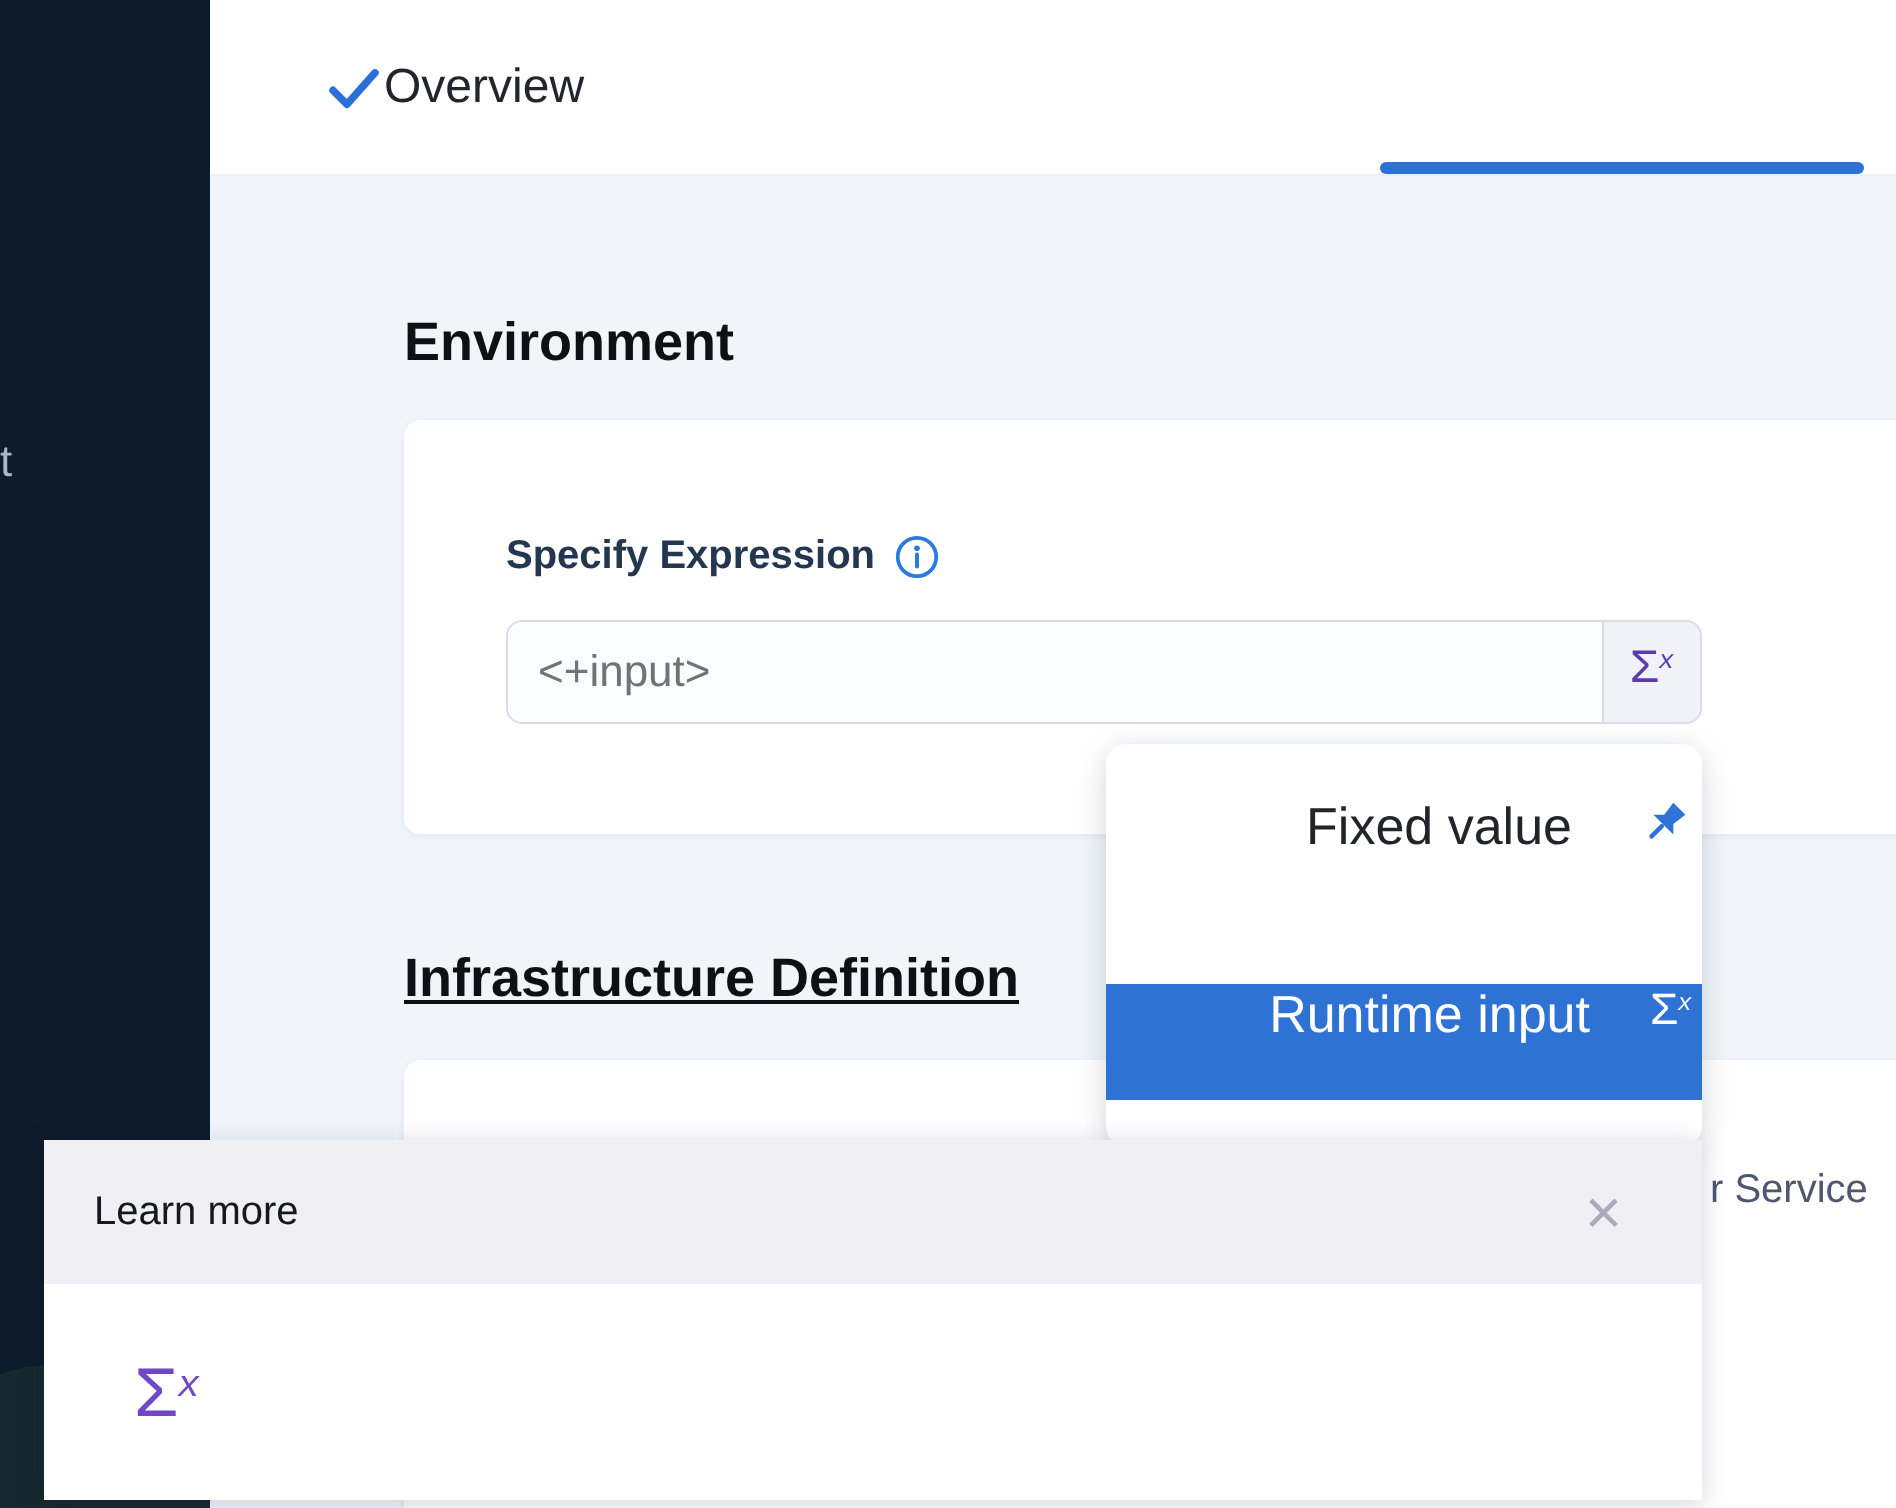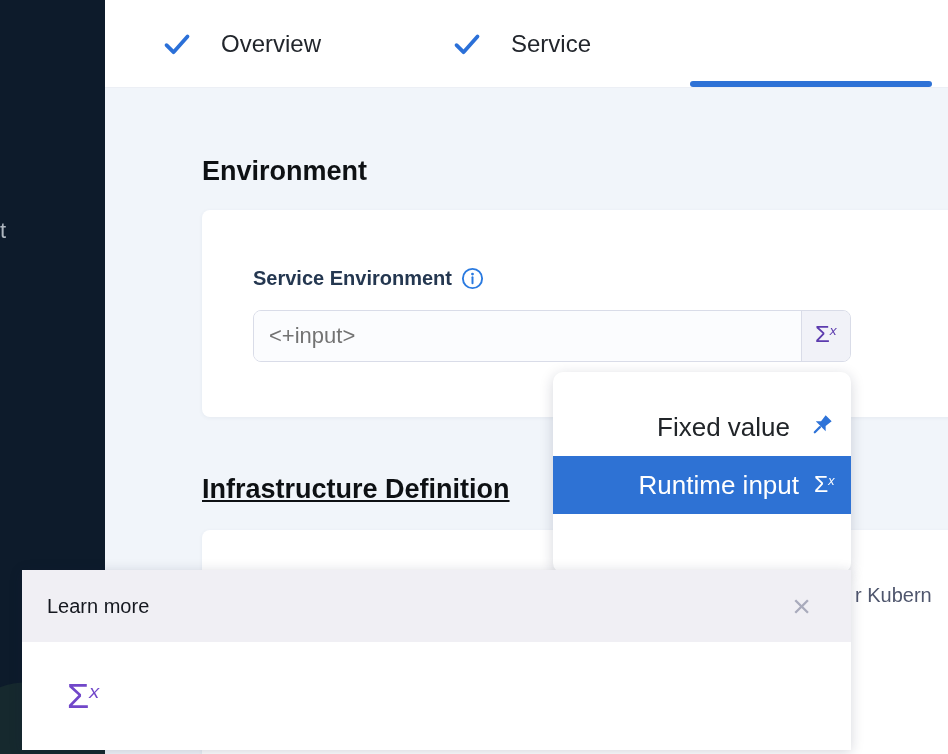--- a/index.html
+++ b/index.html
@@ -26,21 +26,21 @@
     color: #aeb6bf; font-size: 22px;
   }
 
   
   .topbar {
     position: absolute; left: 105px; top: 0; width: 843px; height: 88px;
     background: #ffffff; z-index: 6; border-bottom: 1px solid #eceff5;
   }
   .tab {
     position: absolute; top: 0; height: 88px;
-    display: flex; align-items: center; gap: 30px;
+    display: flex; align-items: center; gap: 1px;
     font-size: 24px; font-weight: 500; color: #22262c; cursor: pointer;
   }
   .tab-overview { left: 58px; }
   .tab-service  { left: 348px; }
   .tab-infrastructure { left: 585px; }
   .tab .icon { display: flex; align-items: center; }
   .active-underline {
     position: absolute; left: 585px; bottom: 0; width: 242px; height: 6px;
     border-radius: 3px; background: #2e72d6;
   }
@@ -94,24 +94,24 @@
   .sigma-btn .sigma-glyph { color: #5c3bae; }
 
   
   .value-menu {
     position: absolute; left: 553px; top: 372px; width: 298px; height: 201px;
     background: #ffffff; border-radius: 10px; overflow: hidden;
     padding-top: 26px; z-index: 40;
     box-shadow: 0 3px 14px rgba(20,30,60,0.18);
   }
   .menu-item {
-    height: 58px; display: flex; align-items: center; justify-content: flex-end;
-    gap: 15px; padding-right: 16px; font-size: 26px; color: #212529; cursor: pointer;
-  }
-  .menu-item.selected { background: #2e72d4; color: #ffffff; }
+    height: 58px; display: flex; justify-content: flex-end;
+    gap: 30px; padding-right: 5px; font-size: 26px; color: #212529; cursor: pointer;
+  }
+  .menu-item.selected { background: #2e72d4; color: #ffffff; margin-top: 36px; }
   .menu-item.selected .sigma-glyph { color: #ffffff; }
   .menu-item .sigma-glyph .sig { font-size: 23px; }
   .menu-item .sigma-glyph sup { font-size: 12px; }
   .fx-glyph { color: #fd8c3a; font-weight: 500; white-space: nowrap; line-height: 1; }
   .fx-glyph .f { font-size: 24px; }
   .fx-glyph sub { font-size: 14px; vertical-align: -4px; letter-spacing: -1px; }
 
   
   .popover {
     position: absolute; left: 22px; top: 570px; width: 829px; height: 180px;
@@ -150,59 +150,51 @@
 
   <div class="tab tab-overview">
     <span class="icon">
       <svg width="28" height="28" viewBox="0 0 24 24" fill="none">
         <path d="M3 13 L9 19 L21 5.5" stroke="#2b70d8" stroke-width="3.2" stroke-linecap="round" stroke-linejoin="round"></path>
       </svg>
     </span>
     <span>Overview</span>
   </div>
 
-  <div class="tab tab-service">
-    <span class="icon">
-      <svg width="28" height="28" viewBox="0 0 24 24" fill="none">
-        <path d="M3 13 L9 19 L21 5.5" stroke="#2b70d8" stroke-width="3.2" stroke-linecap="round" stroke-linejoin="round"></path>
-      </svg>
-    </span>
-    <span>Service</span>
-  </div>
 
 
   <div class="active-underline"></div>
 </div>
 
 <h2 class="page-heading heading-environment">Environment</h2>
 
 <div class="card env-card">
   <div class="field-label-row">
-    <span class="field-label">Service Environment</span>
+    <span class="field-label">Specify Expression</span>
     <span style="display:flex;">
       <svg width="23" height="23" viewBox="0 0 22 22" fill="none">
         <circle cx="11" cy="11" r="9.2" stroke="#2a7ae0" stroke-width="1.8"></circle>
         <circle cx="11" cy="6.8" r="1.35" fill="#2a7ae0"></circle>
         <path d="M11 9.8 L11 15.6" stroke="#2a7ae0" stroke-width="1.9" stroke-linecap="round"></path>
       </svg>
     </span>
   </div>
 
   <div class="input-group">
     <input class="runtime-input-field" type="text" value="&lt;+input&gt;" style="">
     <button class="sigma-btn">
       <span class="sigma-glyph"><span class="sig">Σ</span><sup>x</sup></span>
     </button>
   </div>
 </div>
 
 <h2 class="page-heading heading-infra">Infrastructure Definition</h2>
 
 <div class="card infra-card">
-  <span class="infra-partial-text">r Kubern</span>
+  <span class="infra-partial-text">r Service</span>
 </div>
 
 <div class="value-menu">
 
   <div class="menu-item">
     <span>Fixed value</span>
     <span style="display:flex;">
       <svg width="30" height="30" viewBox="0 0 24 24">
         <g transform="rotate(45 12 12)" fill="#2e73d8">
           <path d="M8.6 2.2 L15.4 2.2 L14.6 8.2 L17.6 11.2 L6.4 11.2 L9.4 8.2 Z"></path>

